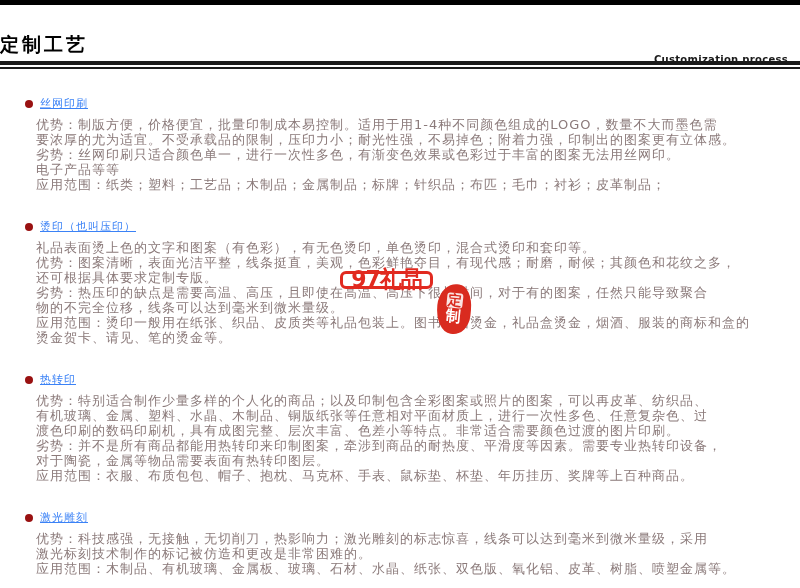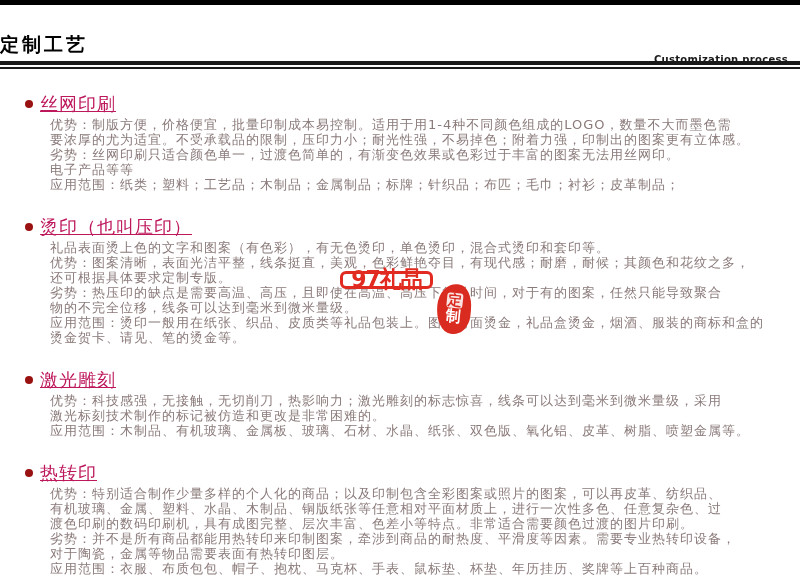--- a/index.html
+++ b/index.html
@@ -25,24 +25,24 @@
   
   .content { position:absolute; left:25px; top:68px; width:765px; }
   .section { margin-top:27px; }
   .section:first-child { margin-top:28px; }
   .section-head { display:flex; align-items:center; }
   .bullet {
     width:8px; height:8px; border-radius:50%; background:#991111;
     margin-right:7px; flex:0 0 auto;
   }
   .section-title {
-    font-size:18px; color:#be185d; letter-spacing:1px;
+    font-size:11px; color:#3b82f6; letter-spacing:1px;
     text-decoration:underline; line-height:15px;
   }
-  .section-body { margin-top:6px; margin-left:25px; }
+  .section-body { margin-top:6px; margin-left:11px; }
   .body-line {
     font-size:13px; line-height:15px; color:#8b7a7a;
     letter-spacing:1px; white-space:nowrap;
   }
   
   .wm-box {
     position:absolute; left:340px; top:271px; width:93px; height:18px;
     border:3px solid #e12a20; border-radius:6px;
     background:rgba(255,255,255,0.55);
     display:flex; align-items:center; justify-content:center;
@@ -79,21 +79,21 @@
 <div class="content">
 
   <div class="section">
     <div class="section-head">
       <span class="bullet"></span>
       <span class="section-title">丝网印刷</span>
     </div>
     <div class="section-body">
       <div class="body-line">优势：制版方便，价格便宜，批量印制成本易控制。适用于用1-4种不同颜色组成的LOGO，数量不大而墨色需</div>
       <div class="body-line">要浓厚的尤为适宜。不受承载品的限制，压印力小；耐光性强，不易掉色；附着力强，印制出的图案更有立体感。</div>
-      <div class="body-line">劣势：丝网印刷只适合颜色单一，过渡色简单的，有渐变色效果或色彩过于丰富的图案无法用丝网印。</div>
+      <div class="body-line">劣势：丝网印刷只适合颜色单一，进行一次性多色，有渐变色效果或色彩过于丰富的图案无法用丝网印。</div>
       <div class="body-line">电子产品等等</div>
       <div class="body-line">应用范围：纸类；塑料；工艺品；木制品；金属制品；标牌；针织品；布匹；毛巾；衬衫；皮革制品；</div>
     </div>
   </div>
 
   <div class="section">
     <div class="section-head">
       <span class="bullet"></span>
       <span class="section-title">烫印（也叫压印）</span>
     </div>
@@ -104,41 +104,41 @@
       <div class="body-line">劣势：热压印的缺点是需要高温、高压，且即使在高温、高压下很长时间，对于有的图案，任然只能导致聚合</div>
       <div class="body-line">物的不完全位移，线条可以达到毫米到微米量级。</div>
       <div class="body-line">应用范围：烫印一般用在纸张、织品、皮质类等礼品包装上。图书封面烫金，礼品盒烫金，烟酒、服装的商标和盒的</div>
       <div class="body-line">烫金贺卡、请见、笔的烫金等。</div>
     </div>
   </div>
 
   <div class="section">
     <div class="section-head">
       <span class="bullet"></span>
-      <span class="section-title">激光雕刻</span>
-    </div>
-    <div class="section-body">
-      <div class="body-line">优势：科技感强，无接触，无切削刀，热影响力；激光雕刻的标志惊喜，线条可以达到毫米到微米量级，采用</div>
-      <div class="body-line">激光标刻技术制作的标记被仿造和更改是非常困难的。</div>
-      <div class="body-line">应用范围：木制品、有机玻璃、金属板、玻璃、石材、水晶、纸张、双色版、氧化铝、皮革、树脂、喷塑金属等。</div>
-    </div>
-  </div>
-
-  <div class="section">
-    <div class="section-head">
-      <span class="bullet"></span>
       <span class="section-title">热转印</span>
     </div>
     <div class="section-body">
       <div class="body-line">优势：特别适合制作少量多样的个人化的商品；以及印制包含全彩图案或照片的图案，可以再皮革、纺织品、</div>
       <div class="body-line">有机玻璃、金属、塑料、水晶、木制品、铜版纸张等任意相对平面材质上，进行一次性多色、任意复杂色、过</div>
       <div class="body-line">渡色印刷的数码印刷机，具有成图完整、层次丰富、色差小等特点。非常适合需要颜色过渡的图片印刷。</div>
       <div class="body-line">劣势：并不是所有商品都能用热转印来印制图案，牵涉到商品的耐热度、平滑度等因素。需要专业热转印设备，</div>
       <div class="body-line">对于陶瓷，金属等物品需要表面有热转印图层。</div>
       <div class="body-line">应用范围：衣服、布质包包、帽子、抱枕、马克杯、手表、鼠标垫、杯垫、年历挂历、奖牌等上百种商品。</div>
+    </div>
+  </div>
+
+  <div class="section">
+    <div class="section-head">
+      <span class="bullet"></span>
+      <span class="section-title">激光雕刻</span>
+    </div>
+    <div class="section-body">
+      <div class="body-line">优势：科技感强，无接触，无切削刀，热影响力；激光雕刻的标志惊喜，线条可以达到毫米到微米量级，采用</div>
+      <div class="body-line">激光标刻技术制作的标记被仿造和更改是非常困难的。</div>
+      <div class="body-line">应用范围：木制品、有机玻璃、金属板、玻璃、石材、水晶、纸张、双色版、氧化铝、皮革、树脂、喷塑金属等。</div>
     </div>
   </div>
 
 </div>
 
 <div class="wm-box">
   <span class="wm-text">97礼品</span>
 </div>
 <div class="wm-stamp">
   <div class="wm-stamp-body">

